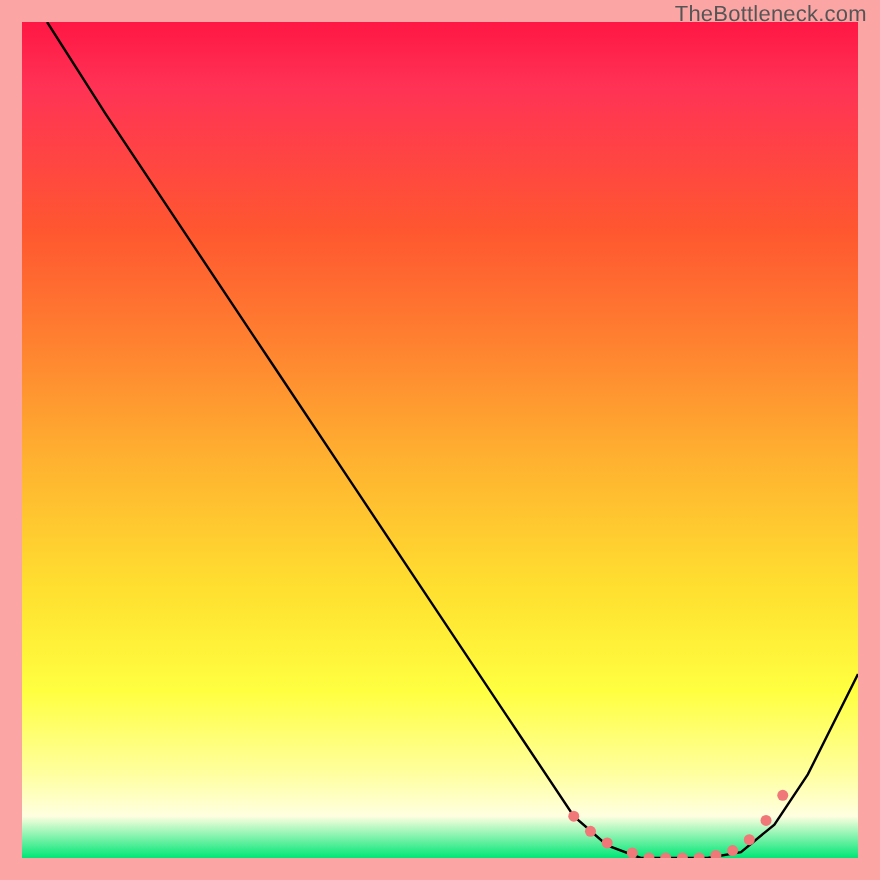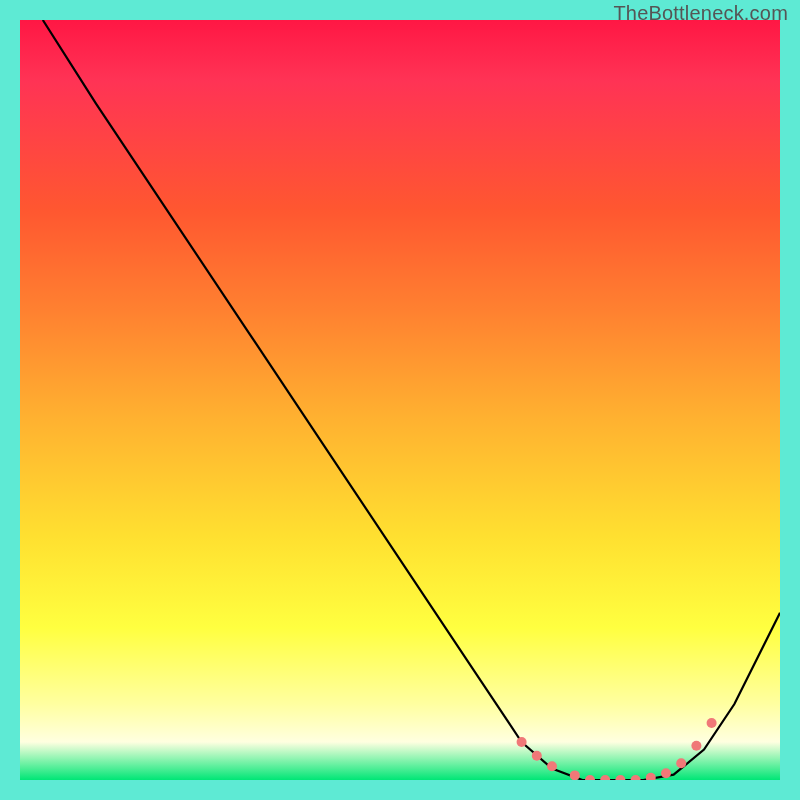--- a/index.html
+++ b/index.html
@@ -8,21 +8,21 @@
     width: 800px;
     height: 800px;
     overflow: hidden;
     background: #000;
     font-family: Arial, Helvetica, sans-serif;
   }
   .frame {
     position: relative;
     width: 800px;
     height: 800px;
-    background: #5eead4;
+    background: #fca5a5;
   }
   .plot {
     position: absolute;
     left: 20px;
     top: 20px;
     width: 760px;
     height: 760px;
   }
   .gradient {
     position: absolute;

